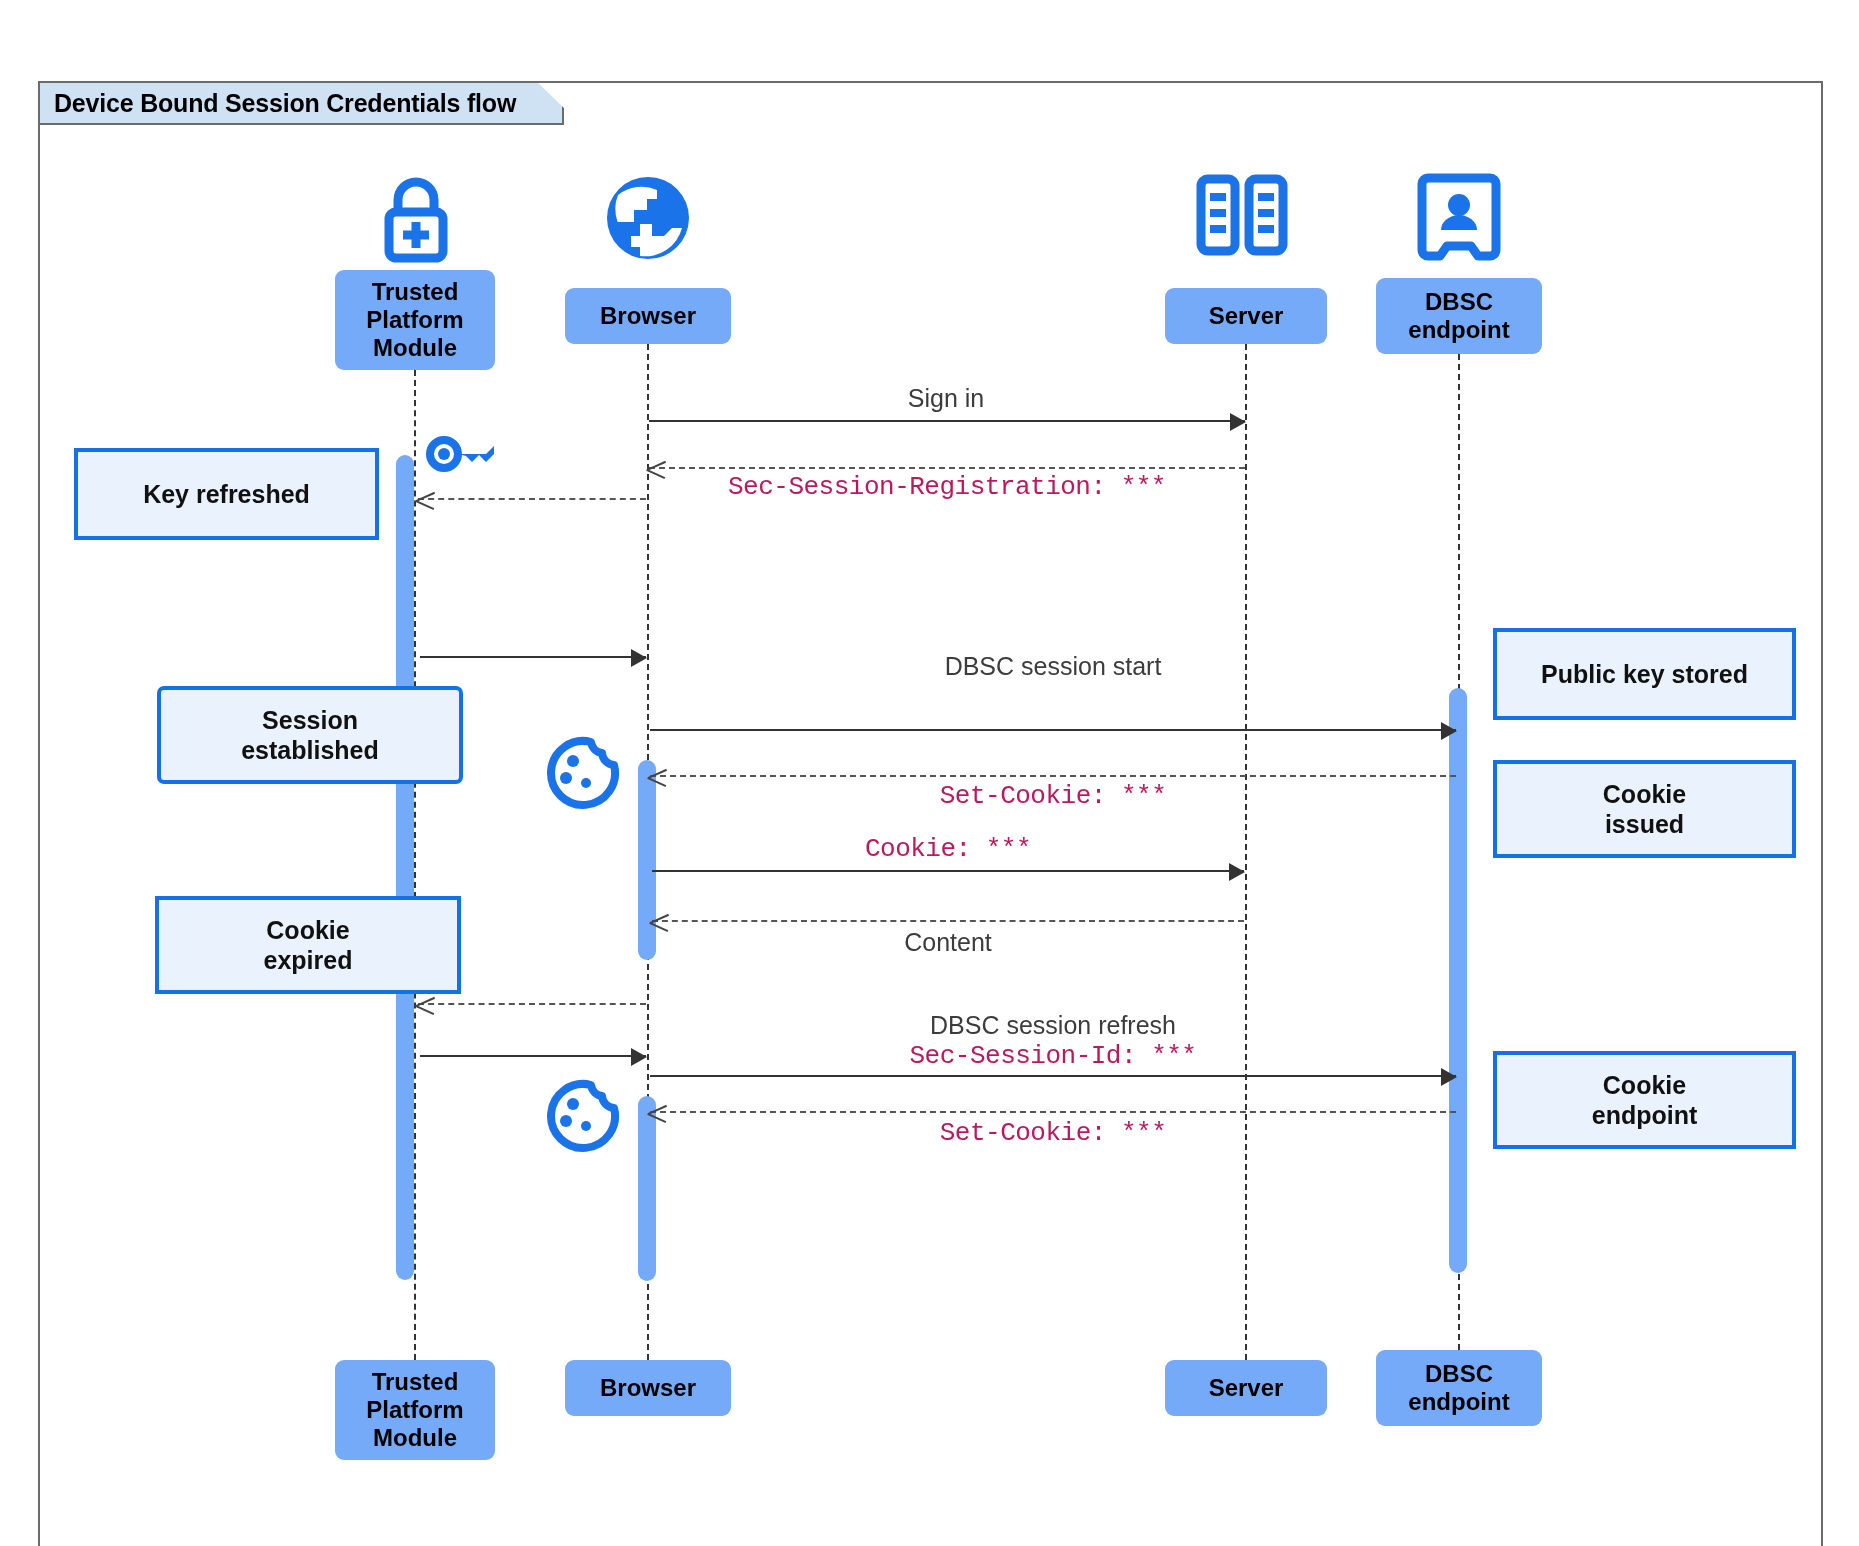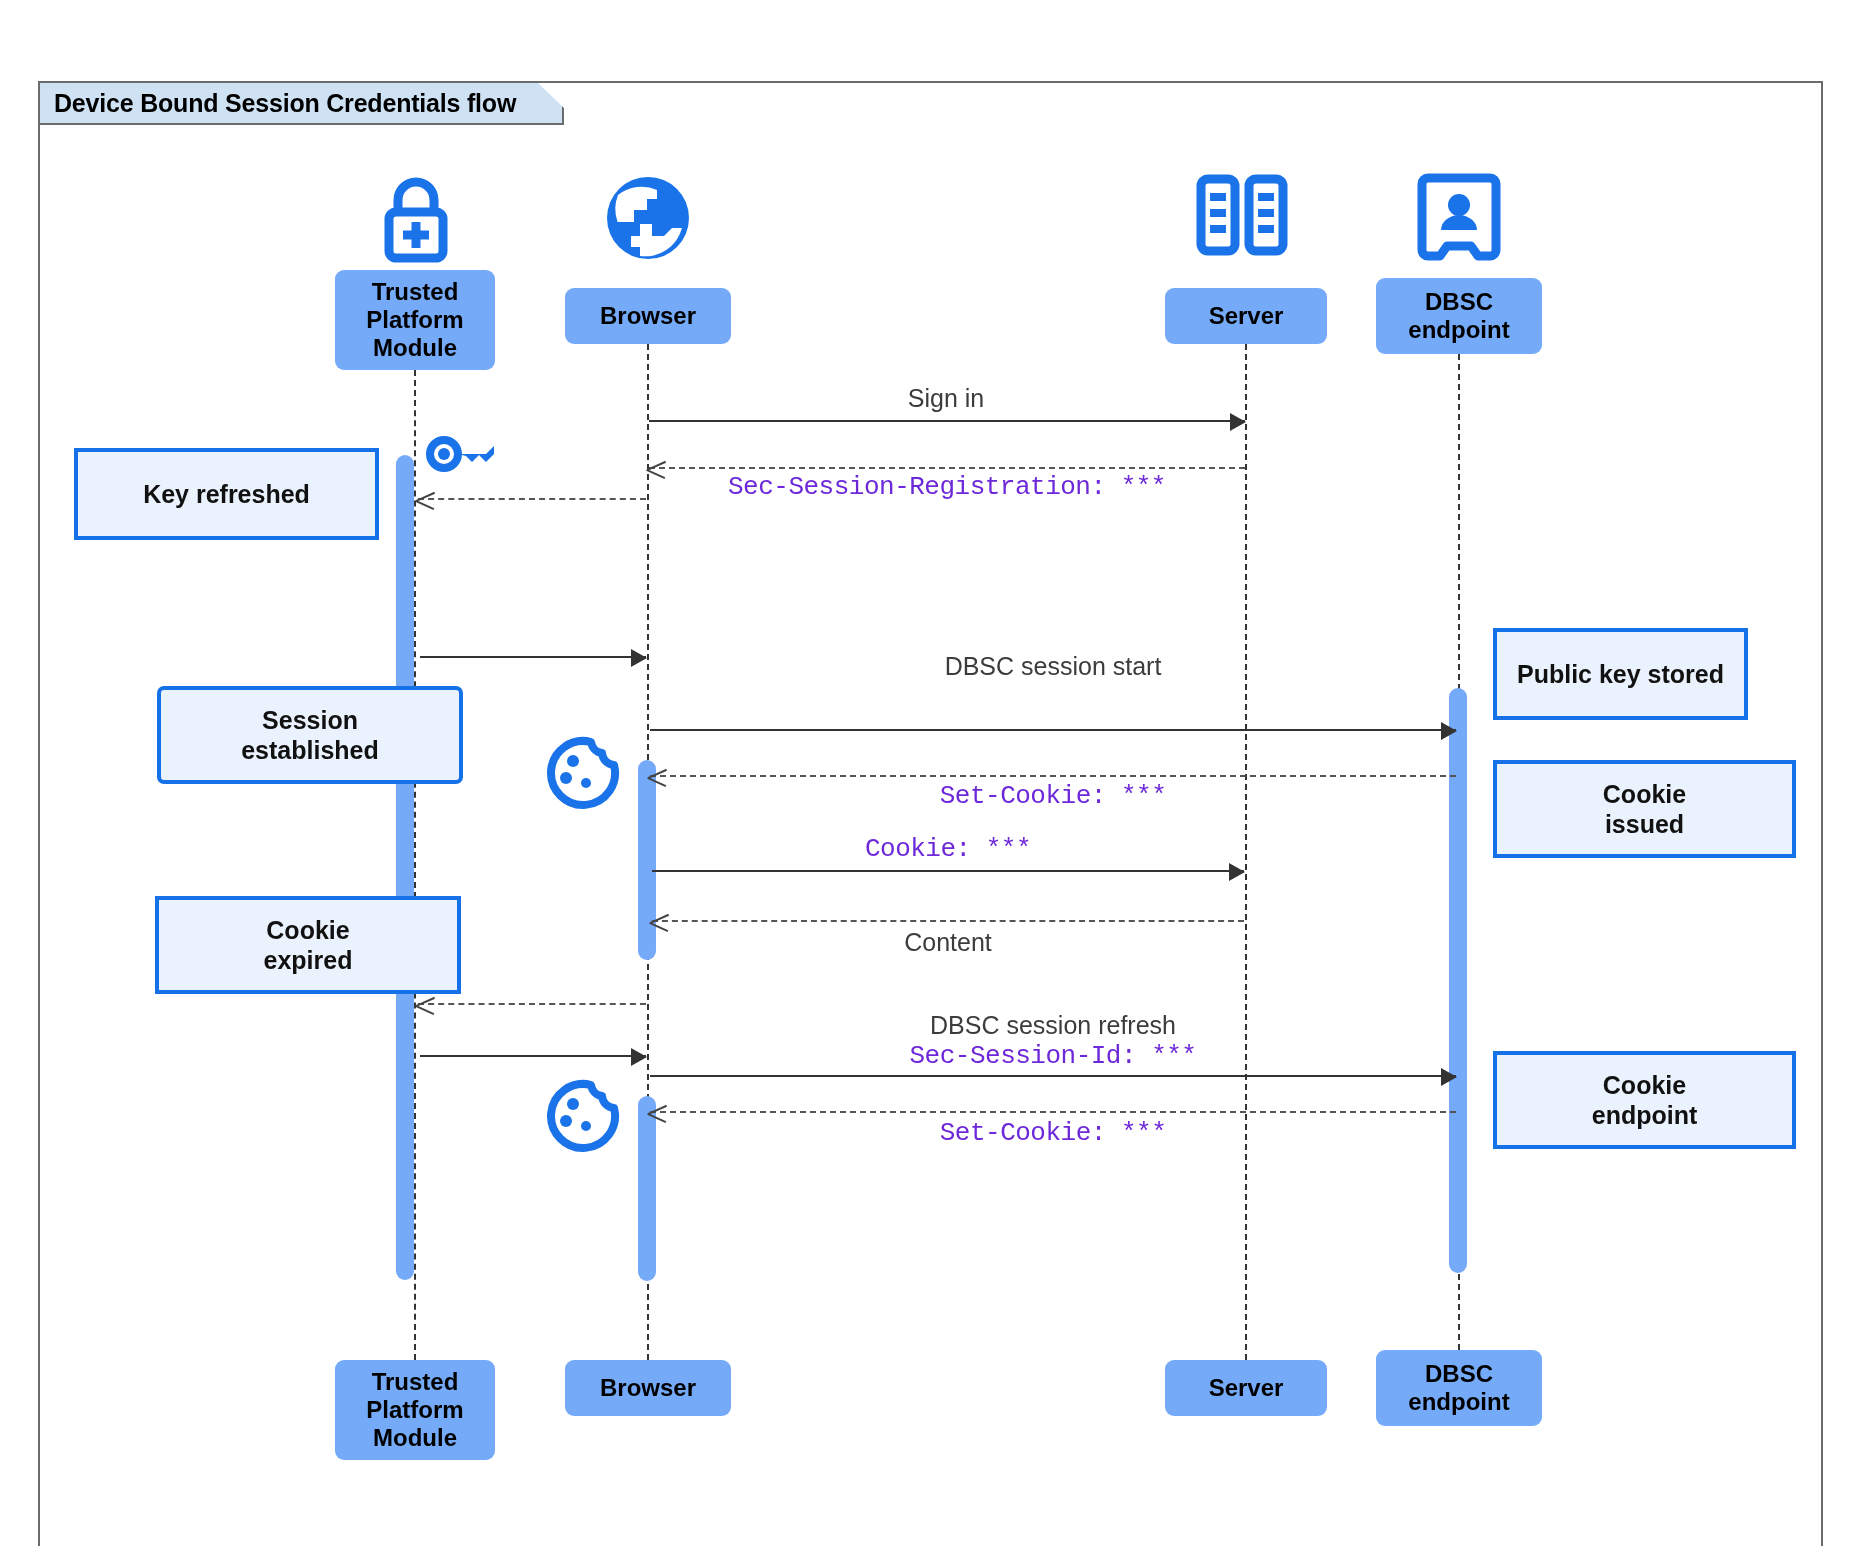--- a/index.html
+++ b/index.html
@@ -39,21 +39,21 @@
   .head.rt-filled{right:-1px;border-top:9px solid transparent;border-bottom:9px solid transparent;border-left:16px solid #333;}
   .head.lt-open{left:-2px;width:18px;height:18px;border:none;}
   .head.lt-open::before,.head.lt-open::after{content:"";position:absolute;left:0;top:9px;
         width:20px;height:0;border-top:2px solid #444;transform-origin:0 0;}
   .head.lt-open::before{transform:rotate(-24deg);}
   .head.lt-open::after{transform:rotate(24deg);}
 
   
   .lbl{position:absolute;text-align:center;white-space:nowrap;color:#3a3a3a;}
   .lbl.prose{font-family:"Liberation Sans",sans-serif;font-size:25px;color:#3c3c3c;}
-  .lbl.mono{font-family:"Liberation Mono",monospace;font-size:26px;color:#6d28d9;letter-spacing:-0.5px;}
+  .lbl.mono{font-family:"Liberation Mono",monospace;font-size:26px;color:#be185d;letter-spacing:-0.5px;}
 
   
   .ico{position:absolute;}
 </style>
 </head>
 <body>
 
 <div id="stage">
 
   <div class="frame"></div>
@@ -220,21 +220,21 @@
       <div>established</div>
     </div>
   </div>
   <div class="note" style="left:155px;top:848px;width:306px;height:98px;">
     <div>
       <div>Cookie</div>
       <div>expired</div>
     </div>
   </div>
 
-  <div class="note" style="left:1493px;top:580px;width:255px;height:92px;">
+  <div class="note" style="left:1493px;top:580px;width:303px;height:92px;">
     <span>Public key stored</span>
   </div>
   <div class="note" style="left:1493px;top:712px;width:303px;height:98px;">
     <div>
       <div>Cookie</div>
       <div>issued</div>
     </div>
   </div>
   <div class="note" style="left:1493px;top:1003px;width:303px;height:98px;">
     <div>

